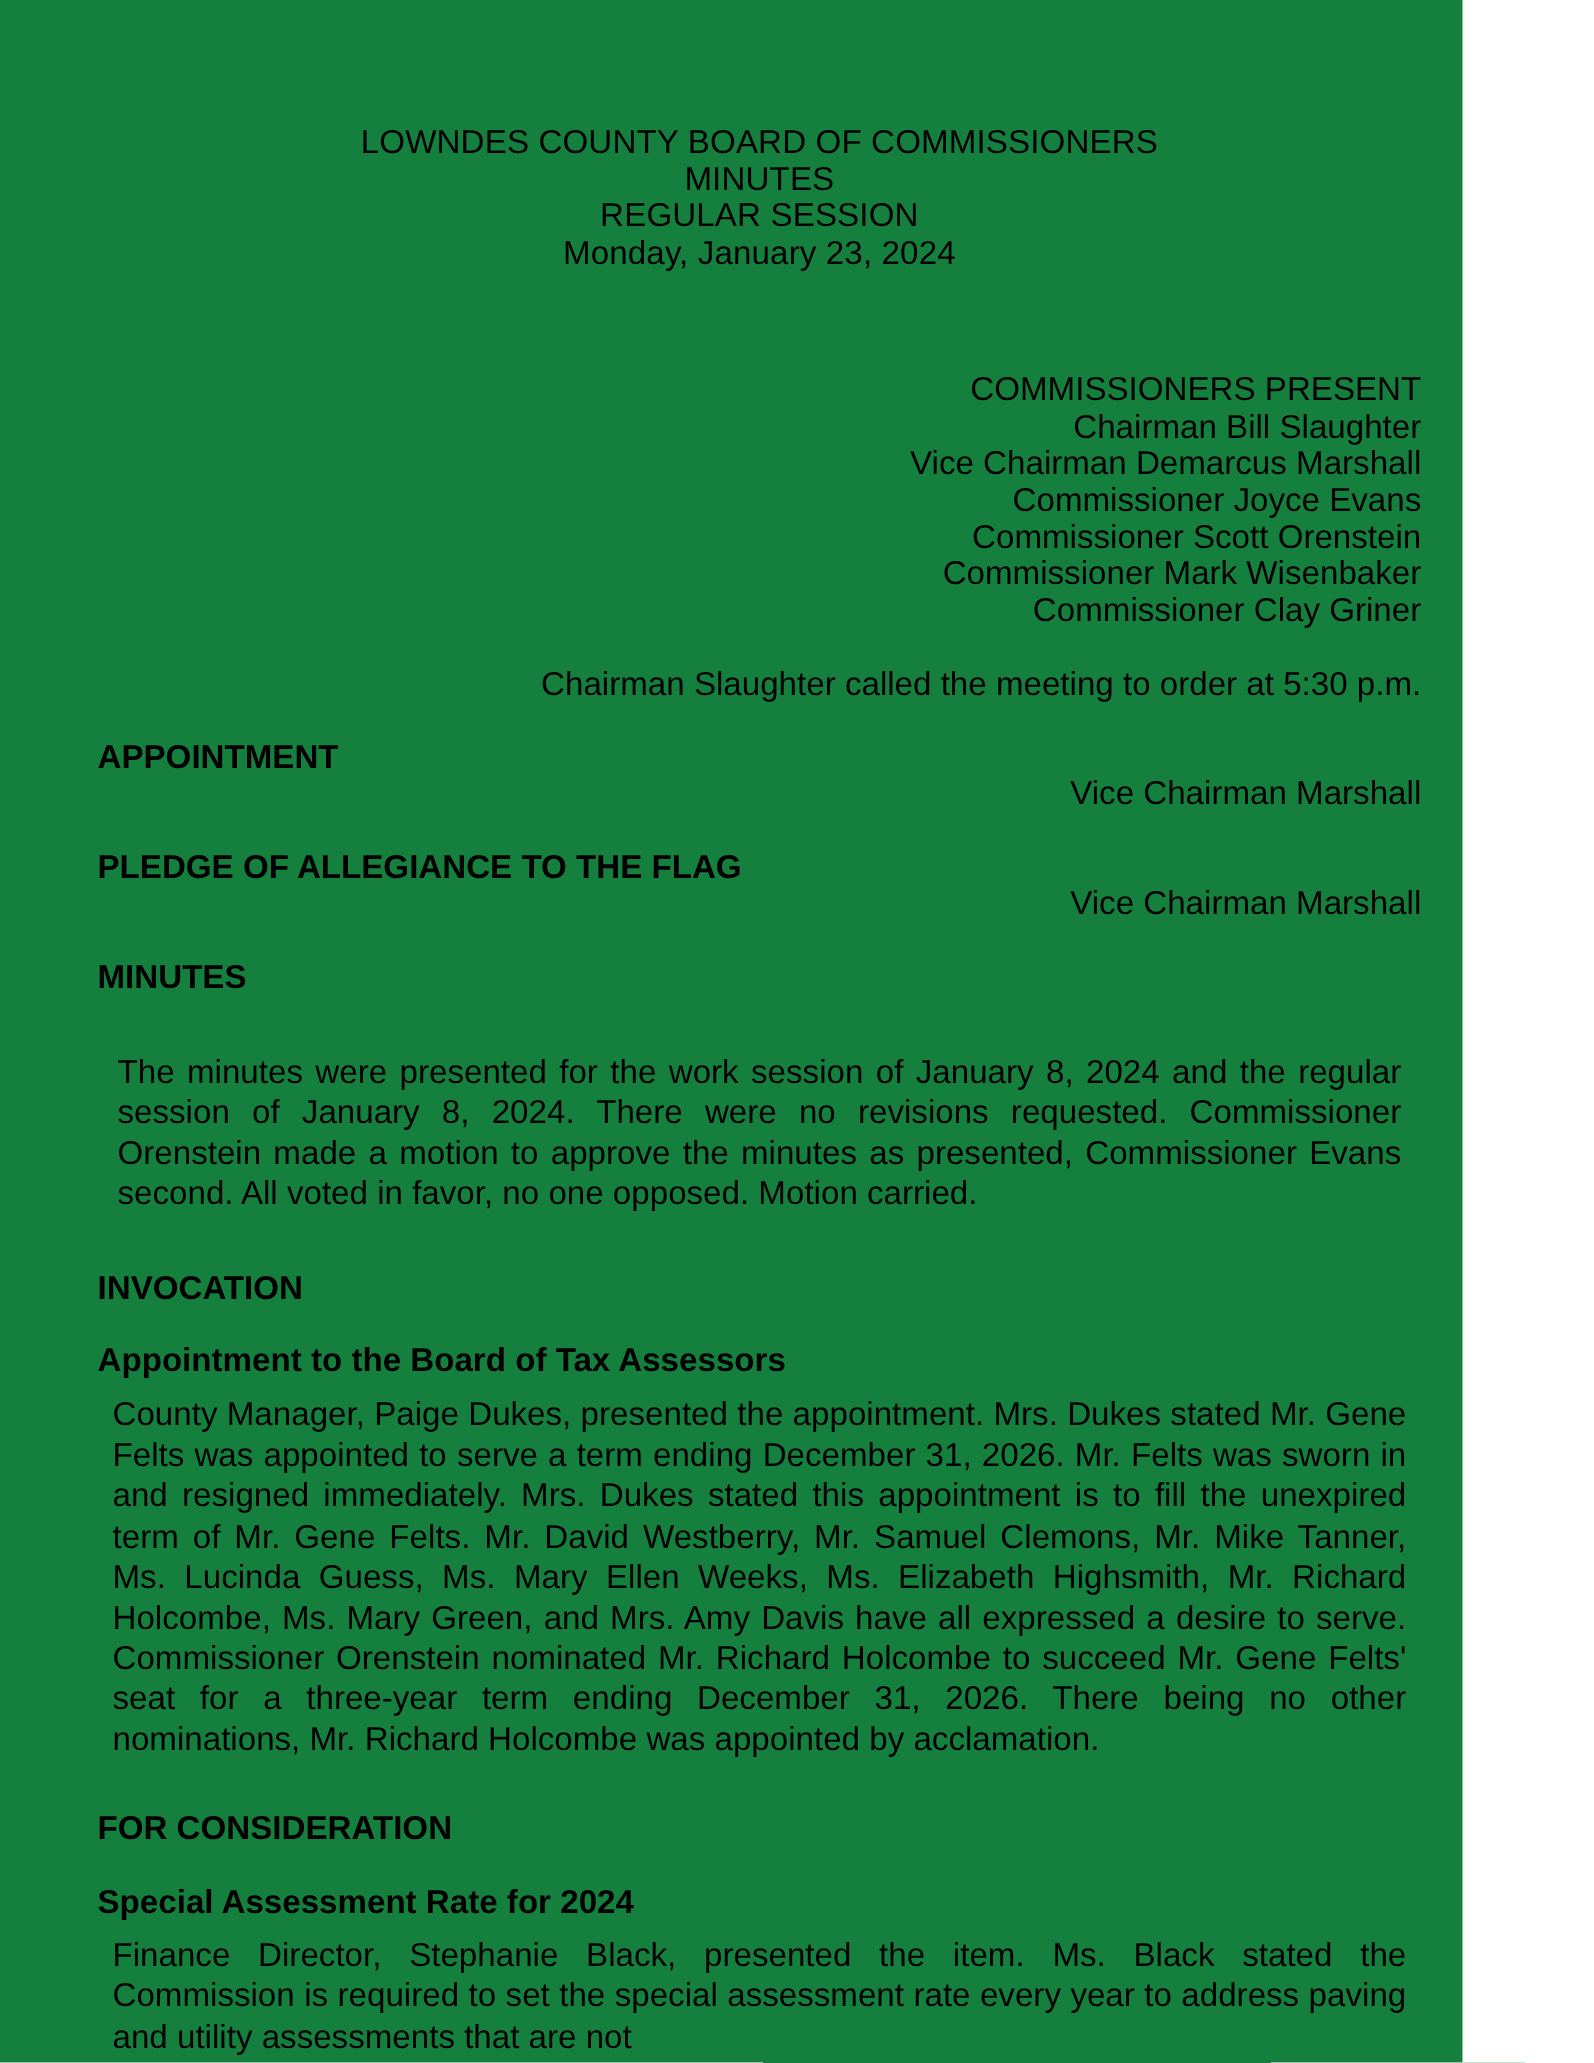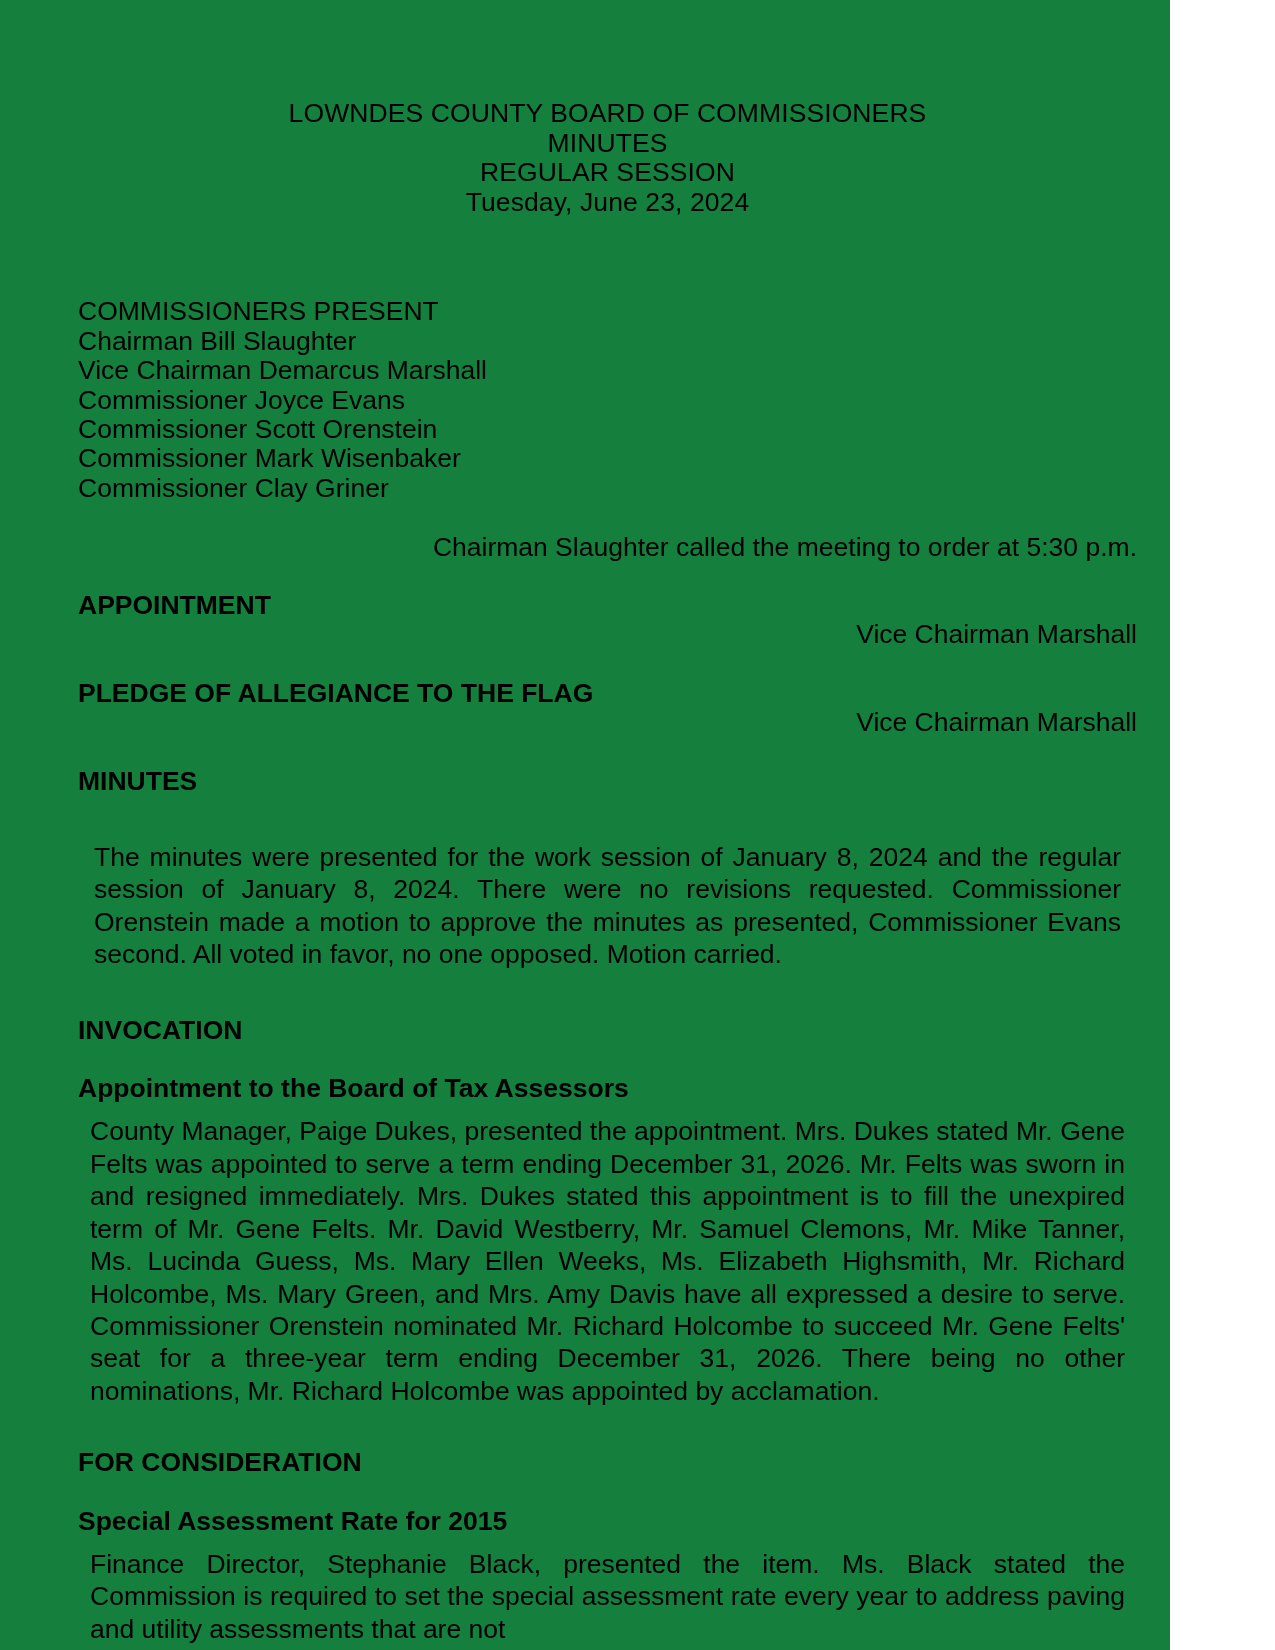--- a/index.html
+++ b/index.html
@@ -34,21 +34,21 @@
   }
   .title-line {
     white-space: nowrap;
   }
   .gap-after-title {
     height: 80px;
   }
   .roster {
     font-size: 26.5px;
     line-height: 29.4px;
-    text-align: left;
+    text-align: right;
   }
   .roster div {
     white-space: nowrap;
   }
   .blank-line {
     height: 29.4px;
   }
   .body-line {
     font-size: 26.5px;
     line-height: 29.4px;
@@ -85,21 +85,21 @@
 </head>
 <body>
 
 <div class="page">
   <div class="content">
 
     <div class="title-block">
       <div class="title-line">LOWNDES COUNTY BOARD OF COMMISSIONERS</div>
       <div class="title-line">MINUTES</div>
       <div class="title-line">REGULAR SESSION</div>
-      <div class="title-line">Tuesday, June 23, 2024</div>
+      <div class="title-line">Monday, January 23, 2024</div>
     </div>
 
     <div class="gap-after-title"></div>
 
     <div class="roster">
       <div>COMMISSIONERS PRESENT</div>
       <div>Chairman Bill Slaughter</div>
       <div>Vice Chairman Demarcus Marshall</div>
       <div>Commissioner Joyce Evans</div>
       <div>Commissioner Scott Orenstein</div>
@@ -137,17 +137,17 @@
 
     <div class="sub-head">Appointment to the Board of Tax Assessors</div>
     <p class="para-tight">County Manager, Paige Dukes, presented the appointment.  Mrs. Dukes stated Mr. Gene Felts was appointed to serve a term ending December 31, 2026.  Mr. Felts was sworn in and resigned immediately.   Mrs. Dukes stated this appointment is to fill the unexpired term of Mr. Gene Felts.  Mr. David Westberry, Mr. Samuel Clemons, Mr. Mike Tanner, Ms. Lucinda Guess, Ms. Mary Ellen Weeks, Ms. Elizabeth Highsmith, Mr. Richard Holcombe, Ms. Mary Green, and Mrs. Amy Davis have all expressed a desire to serve.  Commissioner Orenstein nominated Mr. Richard Holcombe to succeed Mr. Gene Felts' seat for a three-year term ending December 31, 2026.  There being no other nominations, Mr. Richard Holcombe was appointed by acclamation.</p>
 
     <div class="spacer-md"></div>
 
     <div class="section-head">FOR CONSIDERATION</div>
 
     <div class="spacer-md"></div>
 
-    <div class="sub-head">Special Assessment Rate for 2015</div>
+    <div class="sub-head">Special Assessment Rate for 2024</div>
     <p class="para-tight">Finance Director, Stephanie Black, presented the item.  Ms. Black stated the Commission is required to set the special assessment rate every year to address paving and utility assessments that are not</p>
 
   </div>
 </div>
 
 </body></html>

